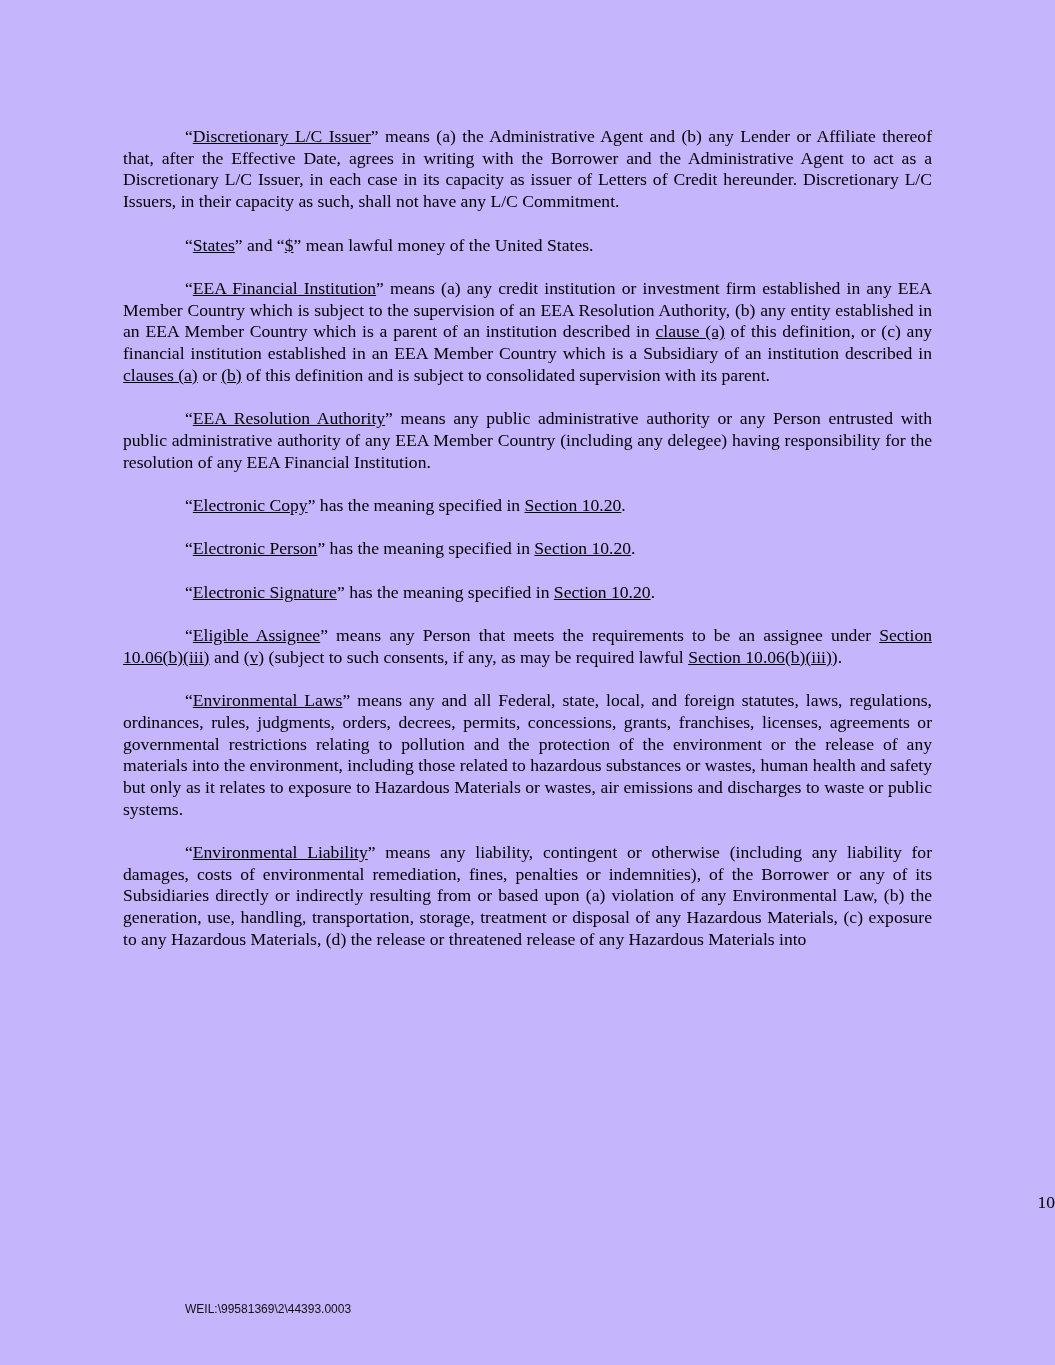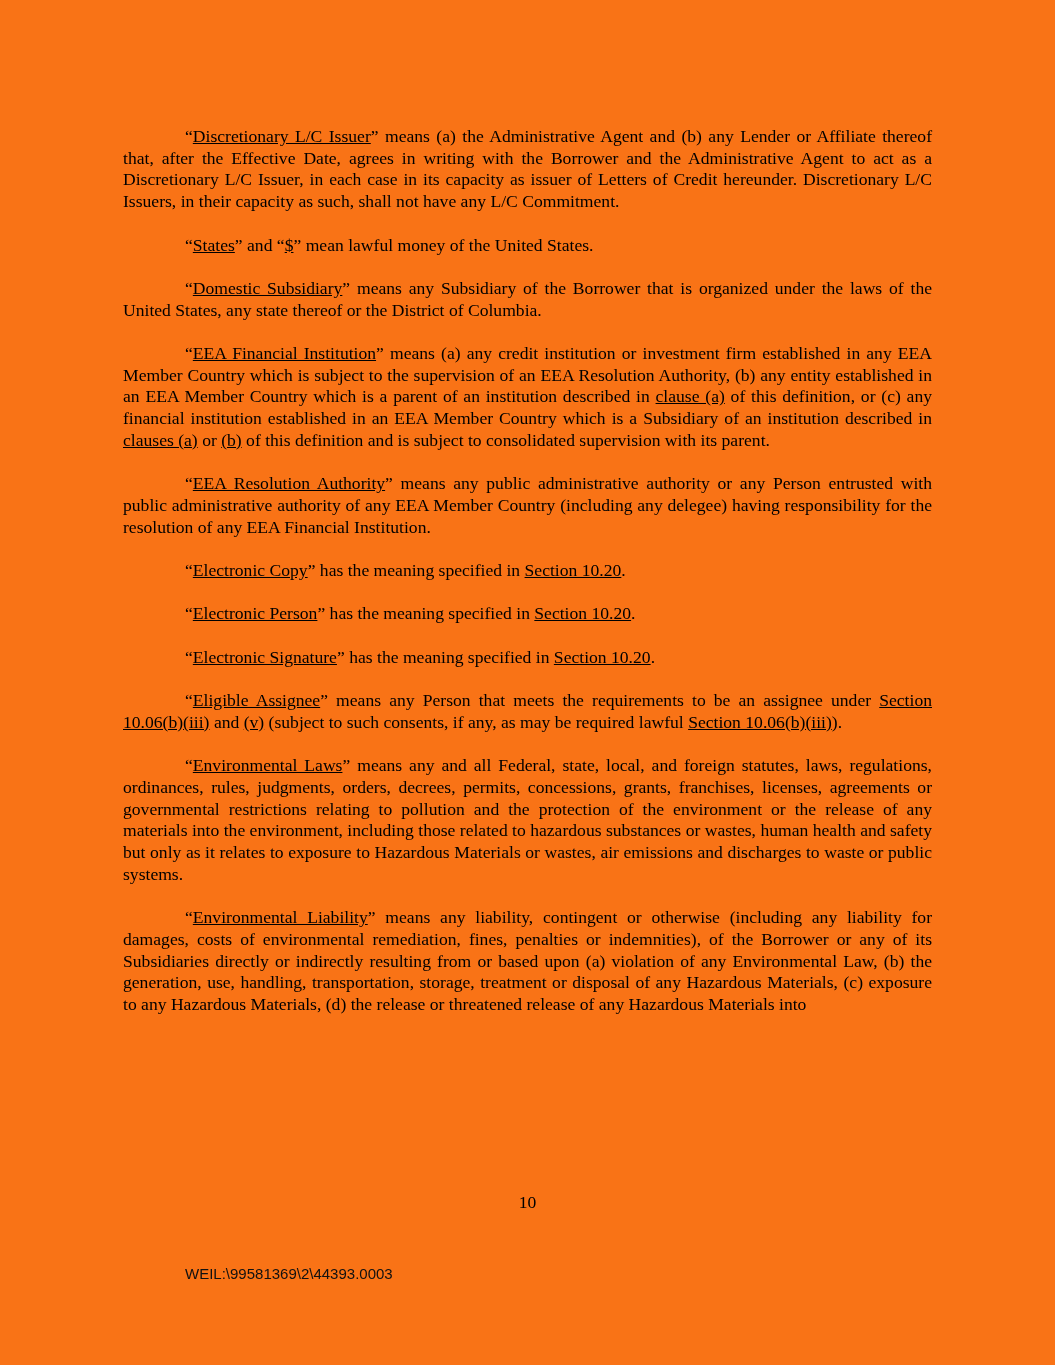--- a/index.html
+++ b/index.html
@@ -4,21 +4,21 @@
 <style>
   html, body {
     margin: 0;
     padding: 0;
     background: #ffffff;
   }
   .page {
     position: relative;
     width: 1055px;
     height: 1365px;
-    background: #f97316;
+    background: #c4b5fd;
     color: #000000;
     font-family: "Liberation Serif", "DejaVu Serif", serif;
     overflow: hidden;
   }
   .content {
     position: absolute;
     left: 123px;
     top: 126px;
     width: 809px;
   }
@@ -30,42 +30,41 @@
     line-height: 21.7px;
   }
   .u {
     text-decoration: underline;
   }
   .page-number {
     position: absolute;
     top: 1192px;
     left: 0;
     width: 100%;
-    text-align: center;
+    text-align: right;
     font-size: 17.6px;
     line-height: 21.7px;
   }
   .footer {
     position: absolute;
-    top: 1267px;
+    top: 1302px;
     left: 185px;
     font-family: "Liberation Sans", "DejaVu Sans", sans-serif;
-    font-size: 15px;
+    font-size: 12px;
     line-height: 14px;
     color: #111111;
   }
 </style>
 </head>
 <body>
 
 <div class="page">
   <div class="content">
     <p><span>“</span><span class="u">Discretionary L/C Issuer</span><span>” means (a) the Administrative Agent and (b) any Lender or Affiliate thereof that, after the Effective Date, agrees in writing with the Borrower and the Administrative Agent to act as a Discretionary L/C Issuer, in each case in its capacity as issuer of Letters of Credit hereunder. Discretionary L/C Issuers, in their capacity as such, shall not have any L/C Commitment.</span></p>
     <p><span>“</span><span class="u">States</span><span>” and “</span><span class="u">$</span><span>” mean lawful money of the United States.</span></p>
-    <p><span>“</span><span class="u">Domestic Subsidiary</span><span>” means any Subsidiary of the Borrower that is organized under the laws of the United States, any state thereof or the District of Columbia.</span></p>
     <p><span>“</span><span class="u">EEA Financial Institution</span><span>” means (a) any credit institution or investment firm established in any EEA Member Country which is subject to the supervision of an EEA Resolution Authority, (b) any entity established in an EEA Member Country which is a parent of an institution described in </span><span class="u">clause (a)</span><span> of this definition, or (c) any financial institution established in an EEA Member Country which is a Subsidiary of an institution described in </span><span class="u">clauses (a)</span><span> or </span><span class="u">(b)</span><span> of this definition and is subject to consolidated supervision with its parent.</span></p>
     <p><span>“</span><span class="u">EEA Resolution Authority</span><span>” means any public administrative authority or any Person entrusted with public administrative authority of any EEA Member Country (including any delegee) having responsibility for the resolution of any EEA Financial Institution.</span></p>
     <p><span>“</span><span class="u">Electronic Copy</span><span>” has the meaning specified in </span><span class="u">Section 10.20</span><span>.</span></p>
     <p><span>“</span><span class="u">Electronic Person</span><span>” has the meaning specified in </span><span class="u">Section 10.20</span><span>.</span></p>
     <p><span>“</span><span class="u">Electronic Signature</span><span>” has the meaning specified in </span><span class="u">Section 10.20</span><span>.</span></p>
     <p><span>“</span><span class="u">Eligible Assignee</span><span>” means any Person that meets the requirements to be an assignee under </span><span class="u">Section 10.06(b)(iii)</span><span> and </span><span class="u">(v)</span><span> (subject to such consents, if any, as may be required lawful </span><span class="u">Section 10.06(b)(iii)</span><span>).</span></p>
     <p><span>“</span><span class="u">Environmental Laws</span><span>” means any and all Federal, state, local, and foreign statutes, laws, regulations, ordinances, rules, judgments, orders, decrees, permits, concessions, grants, franchises, licenses, agreements or governmental restrictions relating to pollution and the protection of the environment or the release of any materials into the environment, including those related to hazardous substances or wastes, human health and safety but only as it relates to exposure to Hazardous Materials or wastes, air emissions and discharges to waste or public systems.</span></p>
     <p><span>“</span><span class="u">Environmental Liability</span><span>” means any liability, contingent or otherwise (including any liability for damages, costs of environmental remediation, fines, penalties or indemnities), of the Borrower or any of its Subsidiaries directly or indirectly resulting from or based upon (a) violation of any Environmental Law, (b) the generation, use, handling, transportation, storage, treatment or disposal of any Hazardous Materials, (c) exposure to any Hazardous Materials, (d) the release or threatened release of any Hazardous Materials into</span></p>
   </div>
   <div class="page-number">10</div>

